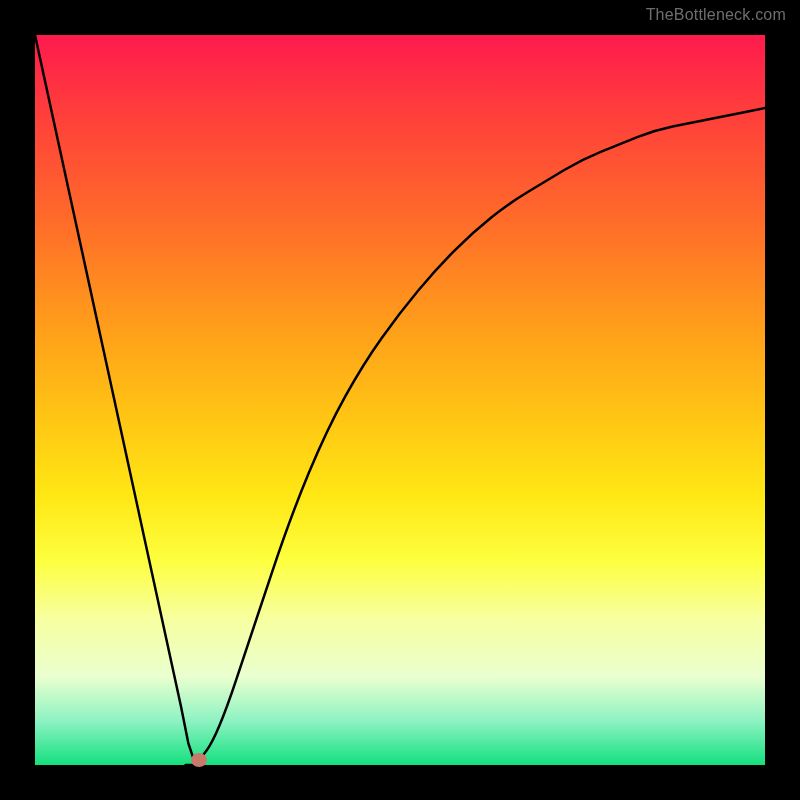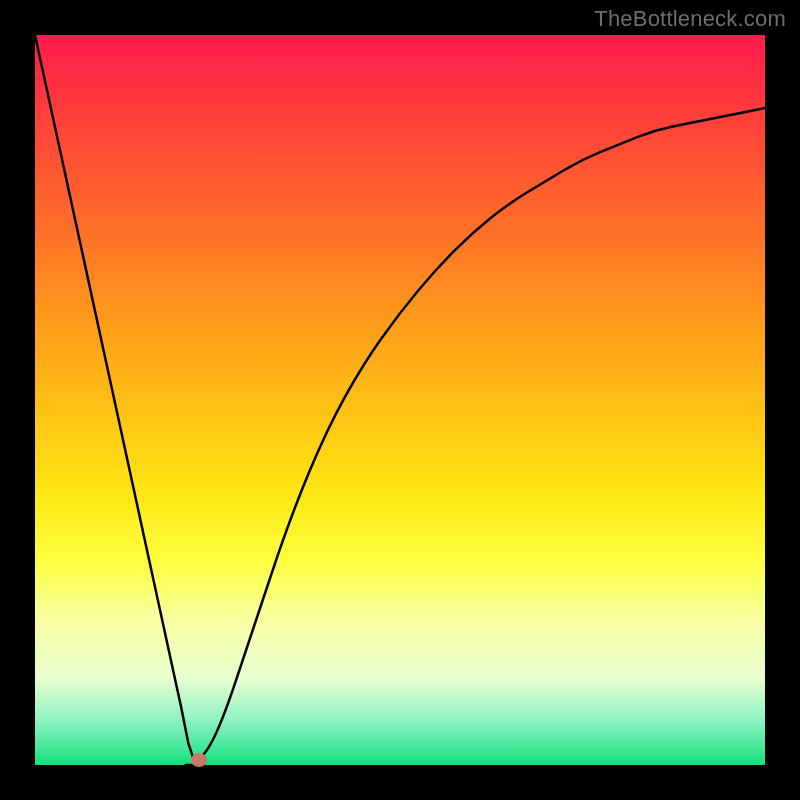--- a/index.html
+++ b/index.html
@@ -34,21 +34,21 @@
       #e9ffcf 88%,
       #8cf2c2 94%,
       #14e07e 100%
     );
   }
   .watermark {
     position: absolute;
     top: 6px;
     right: 14px;
     font-family: Arial, Helvetica, sans-serif;
-    font-size: 22px;
+    font-size: 16px;
     color: #6e6e6e;
     letter-spacing: 0.2px;
     user-select: none;
   }
   svg.curve {
     position: absolute;
     left: 0;
     top: 0;
     width: 730px;
     height: 730px;

